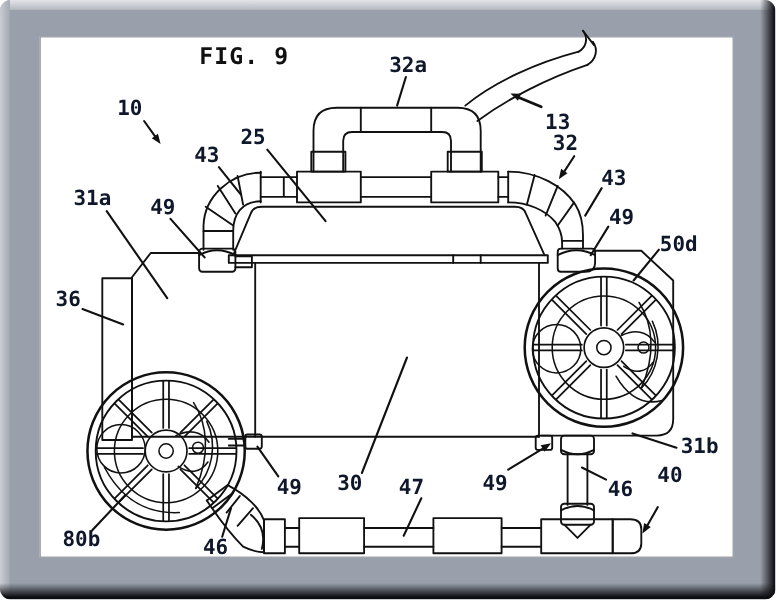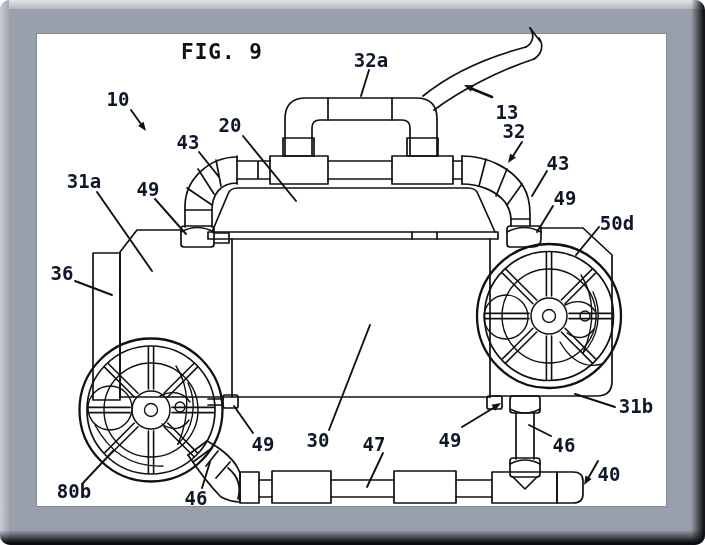--- a/index.html
+++ b/index.html
@@ -249,33 +249,33 @@
       <polygon points="501,403 495.1,410.7 491.5,404.7" fill="#111" stroke="none"></polygon>
       <path d="M551,436 L529,425"></path>
       <path d="M615,407 L575,394"></path>
       <path d="M598,461 L586,482"></path>
       <polygon points="584,485 585.6,475.5 591.6,479.1" fill="#111" stroke="none"></polygon>
     </g>
   </svg>
 
   <div class="fig-title" style="left:222px;top:52px">FIG. 9</div>
   <div class="lbl" style="left:118px;top:99px">10</div>
-  <div class="lbl" style="left:230px;top:125px">20</div>
+  <div class="lbl" style="left:230px;top:125px">25</div>
   <div class="lbl" style="left:188px;top:142px">43</div>
   <div class="lbl" style="left:148px;top:189px">49</div>
   <div class="lbl" style="left:84px;top:181px">31a</div>
   <div class="lbl" style="left:62px;top:273px">36</div>
   <div class="lbl" style="left:371px;top:60px">32a</div>
   <div class="lbl" style="left:507px;top:112px">13</div>
   <div class="lbl" style="left:514px;top:131px">32</div>
   <div class="lbl" style="left:558px;top:163px">43</div>
   <div class="lbl" style="left:565px;top:198px">49</div>
   <div class="lbl" style="left:617px;top:223px">50d</div>
   <div class="lbl" style="left:318px;top:440px">30</div>
   <div class="lbl" style="left:263px;top:444px">49</div>
   <div class="lbl" style="left:74px;top:491px">80b</div>
   <div class="lbl" style="left:196px;top:498px">46</div>
   <div class="lbl" style="left:374px;top:444px">47</div>
   <div class="lbl" style="left:450px;top:440px">49</div>
   <div class="lbl" style="left:564px;top:445px">46</div>
   <div class="lbl" style="left:636px;top:406px">31b</div>
-  <div class="lbl" style="left:609px;top:474px">40</div>
+  <div class="lbl" style="left:609px;top:433px">40</div>
 </div>
 
 </body></html>

